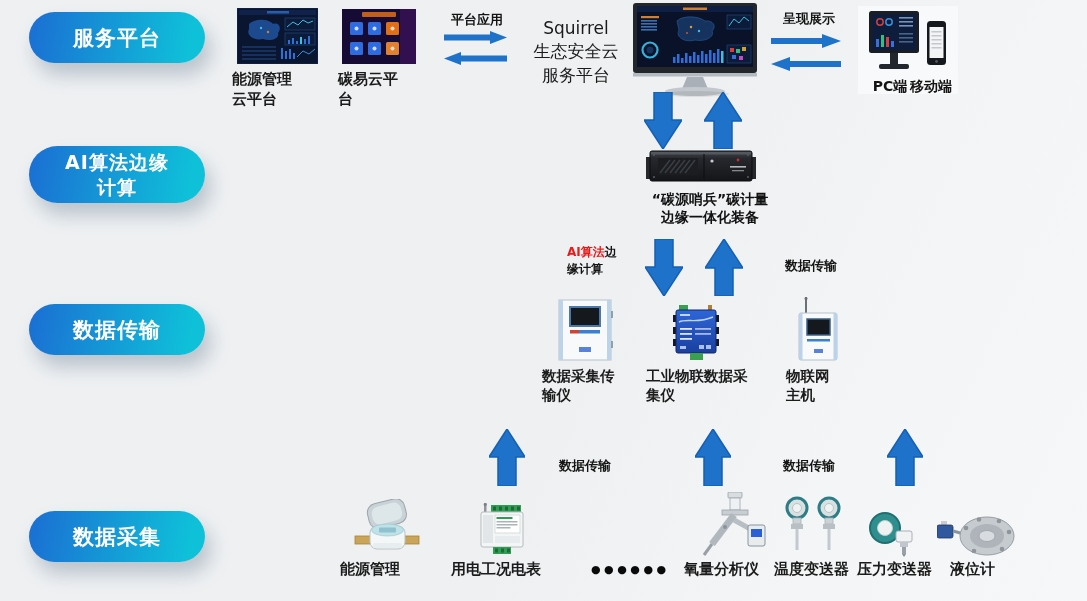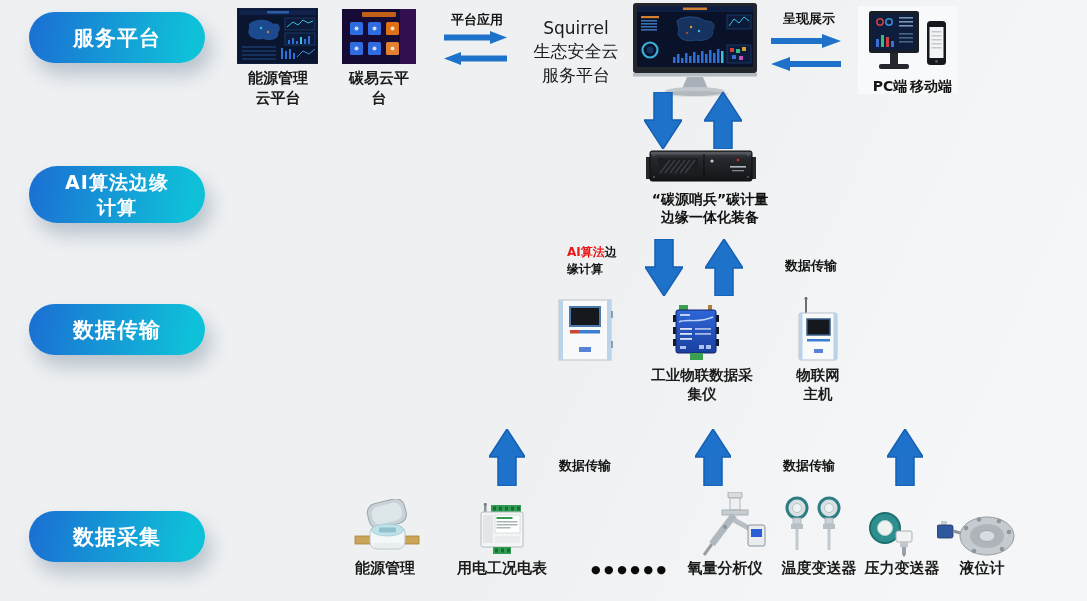--- a/index.html
+++ b/index.html
@@ -14,25 +14,24 @@
   .abs{position:absolute;}
   .pill{
     position:absolute;left:29px;width:176px;
     display:flex;align-items:center;justify-content:center;flex-direction:column;
     background:linear-gradient(100deg,#1b6ed3 0%,#0fc0d9 90%);
     border-radius:32px;color:#ffffff;font-weight:700;letter-spacing:1px;
     box-shadow:6px 12px 18px rgba(110,130,150,.40);
     text-align:center;
   }
   .pill-1line{font-size:21px;}
-  .pill-2line{font-size:19px;line-height:1.28;margin-top:20px;}
+  .pill-2line{font-size:19px;line-height:1.28;}
   .cap{
-    position:absolute;color:#1b1b1b;font-weight:600;text-align:center;line-height:1.3;
+    position:absolute;color:#1b1b1b;font-weight:600;line-height:1.3;
     font-size:15px;
-    font-family:Liberation Mono, monospace;
   }
   .cap-mid{font-size:14.5px;}
   .blab{
     position:absolute;color:#141414;font-weight:700;text-align:center;font-size:13px;
   }
   .squirrel{
     position:absolute;color:#1a1a1a;font-weight:500;text-align:center;
     font-size:17px;line-height:1.38;
   }
   .server-label{
@@ -278,20 +277,24 @@
     <rect x="2" y="1" width="52" height="60" fill="#f7f9fa" stroke="#b7c2cc" stroke-width="1"></rect>
     <rect x="2" y="1" width="4" height="60" fill="#bcd4ea"></rect>
     <rect x="50" y="1" width="4" height="60" fill="#bcd4ea"></rect>
     <rect x="54" y="12" width="2.5" height="7" fill="#8fa0ac"></rect>
     <rect x="54" y="42" width="2.5" height="7" fill="#8fa0ac"></rect>
     <rect x="13" y="8" width="30" height="19" fill="#15181c" stroke="#4a78aa" stroke-width="2"></rect>
     <rect x="13" y="31" width="9" height="3.5" fill="#cc4433"></rect>
     <rect x="22" y="31" width="21" height="3.5" fill="#3a7fd4"></rect>
     <rect x="22" y="48" width="12" height="5" fill="#3a6fd0" opacity="0.85"></rect>
   </svg>
+  <div class="cap cap-mid" style="left:542px;top:367px;width:86px;">
+    <div>数据采集传</div>
+    <div>输仪</div>
+  </div>
 
   <svg class="abs" style="left:673px;top:305px;" width="46" height="56">
     <defs>
       <linearGradient id="iotG" x1="0" y1="0" x2="0" y2="1">
         <stop offset="0" stop-color="#2e66d8"></stop>
           <stop offset="1" stop-color="#1a3fa0"></stop>
       </linearGradient>
     </defs>
     <rect x="6" y="0" width="9" height="6" fill="#3aa050"></rect>
     <rect x="35" y="0" width="4" height="6" fill="#b08030"></rect>

